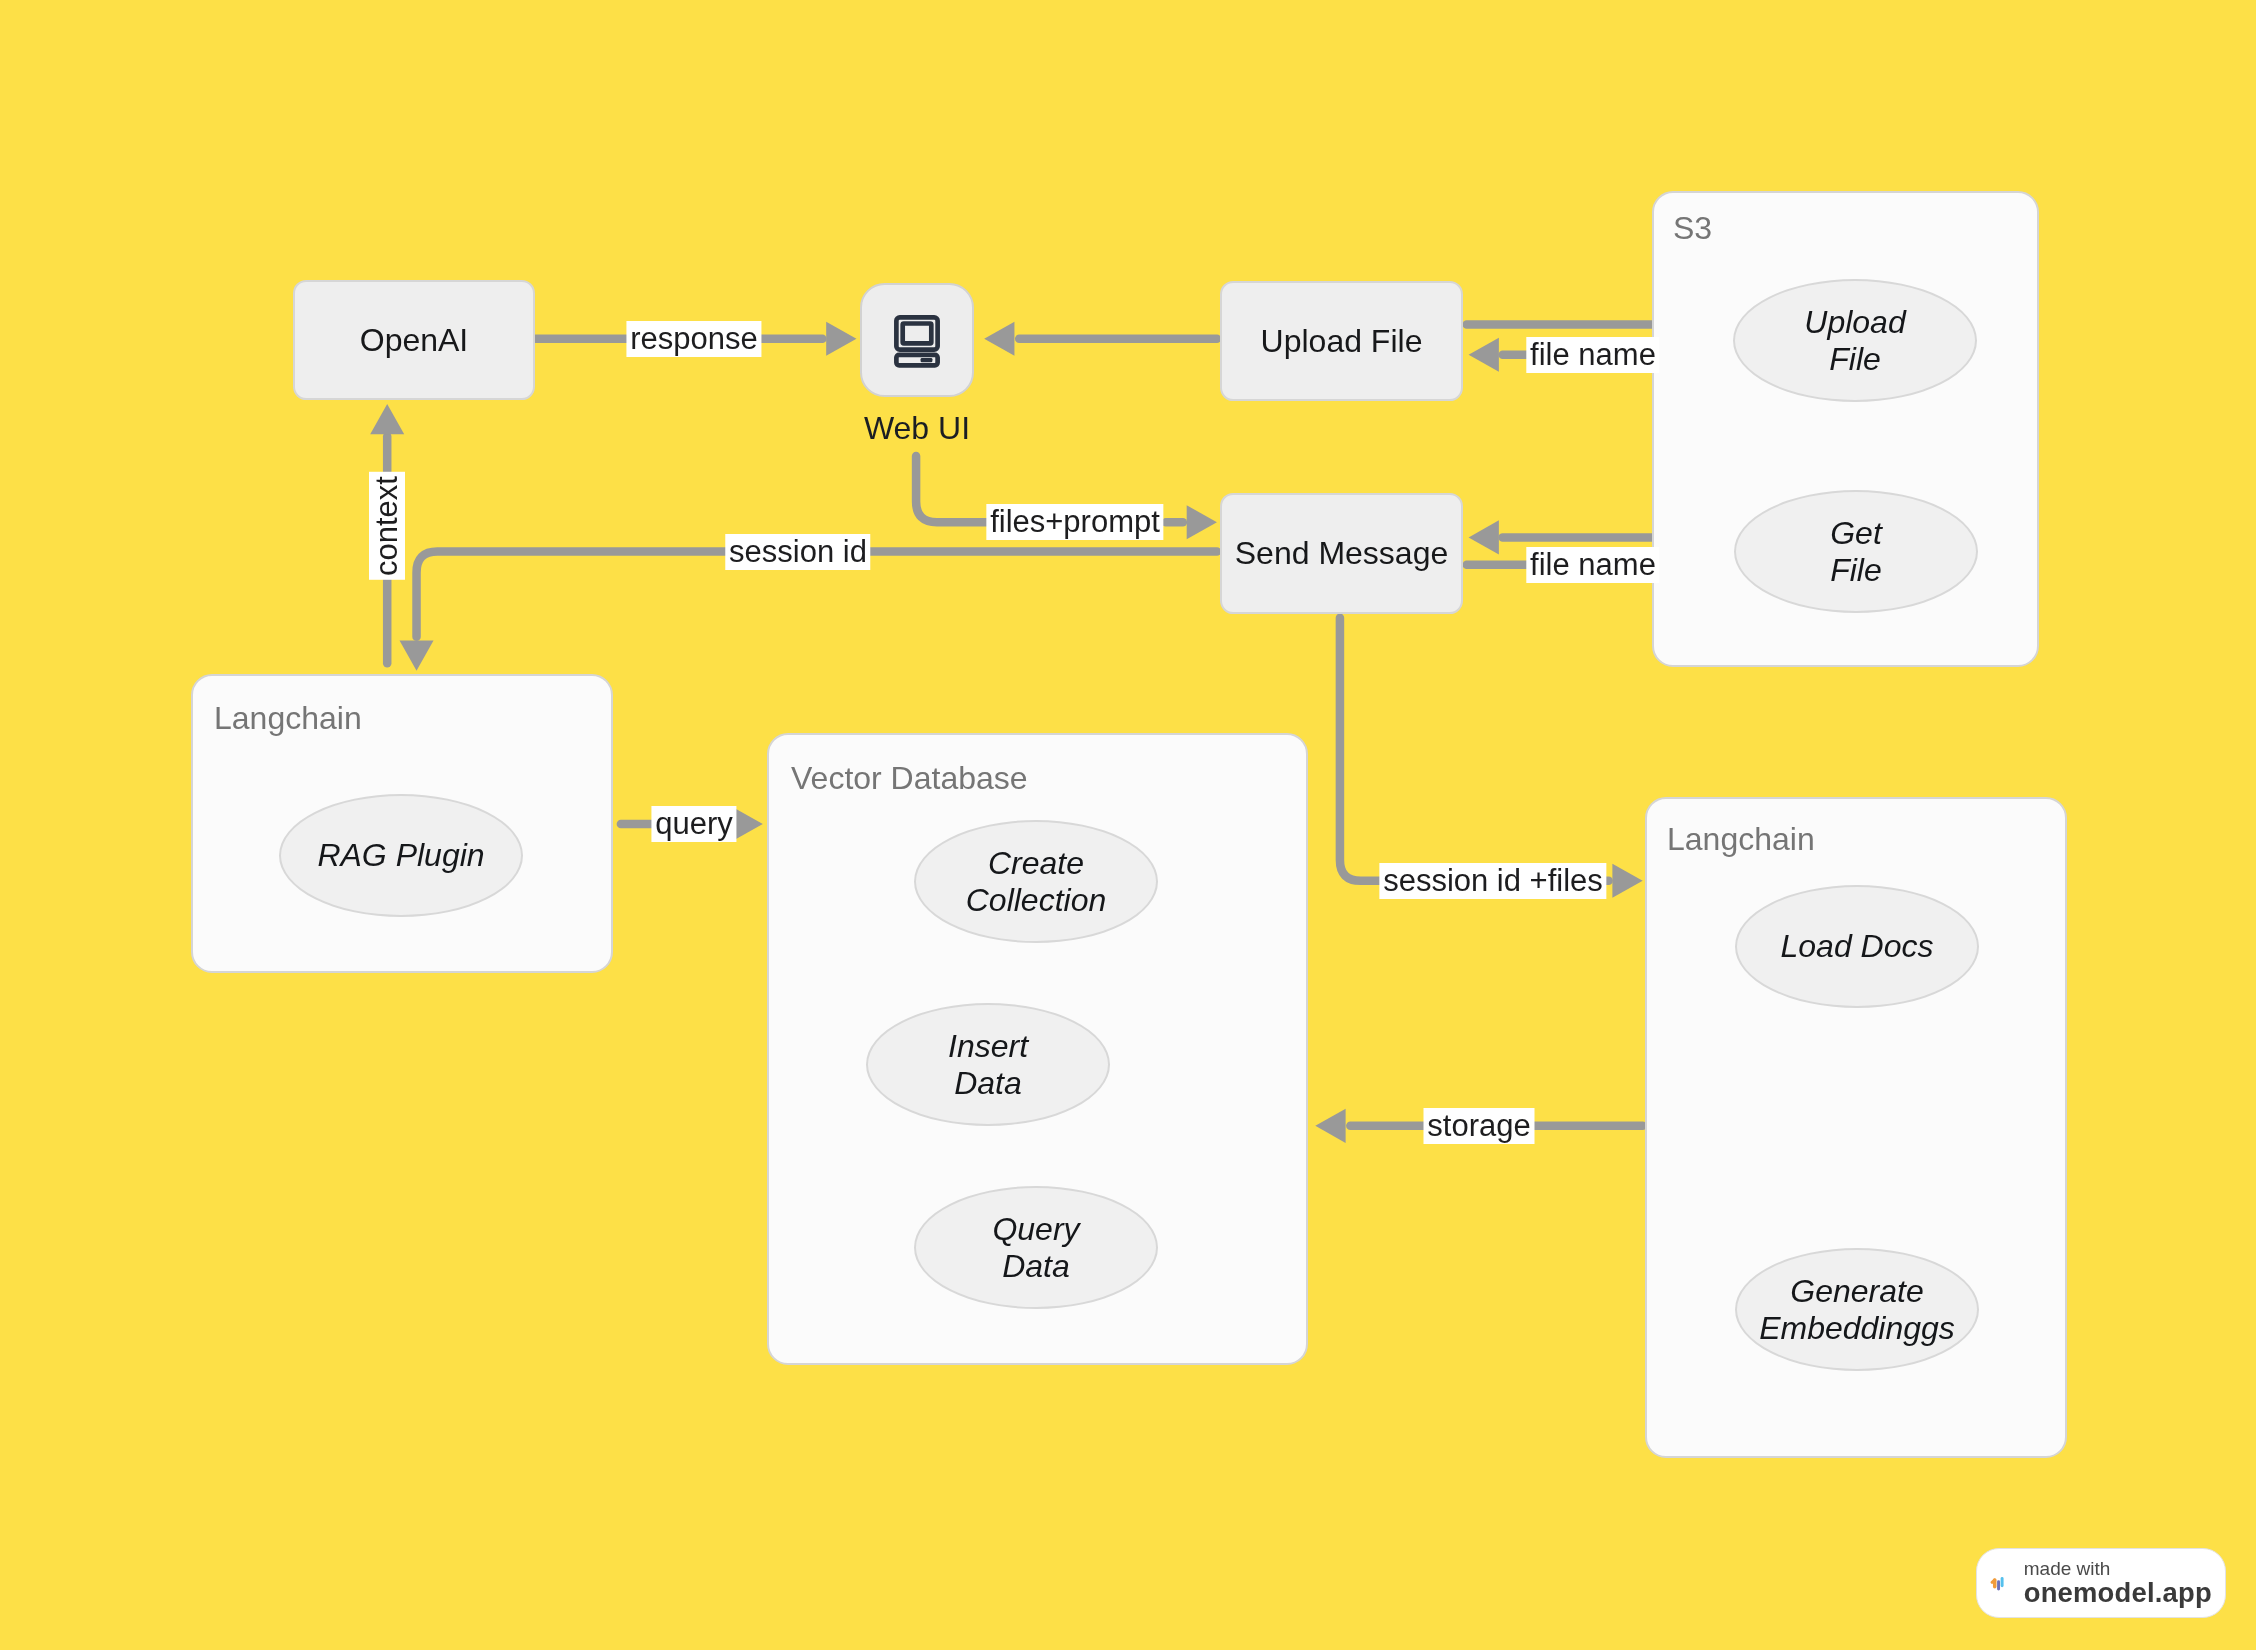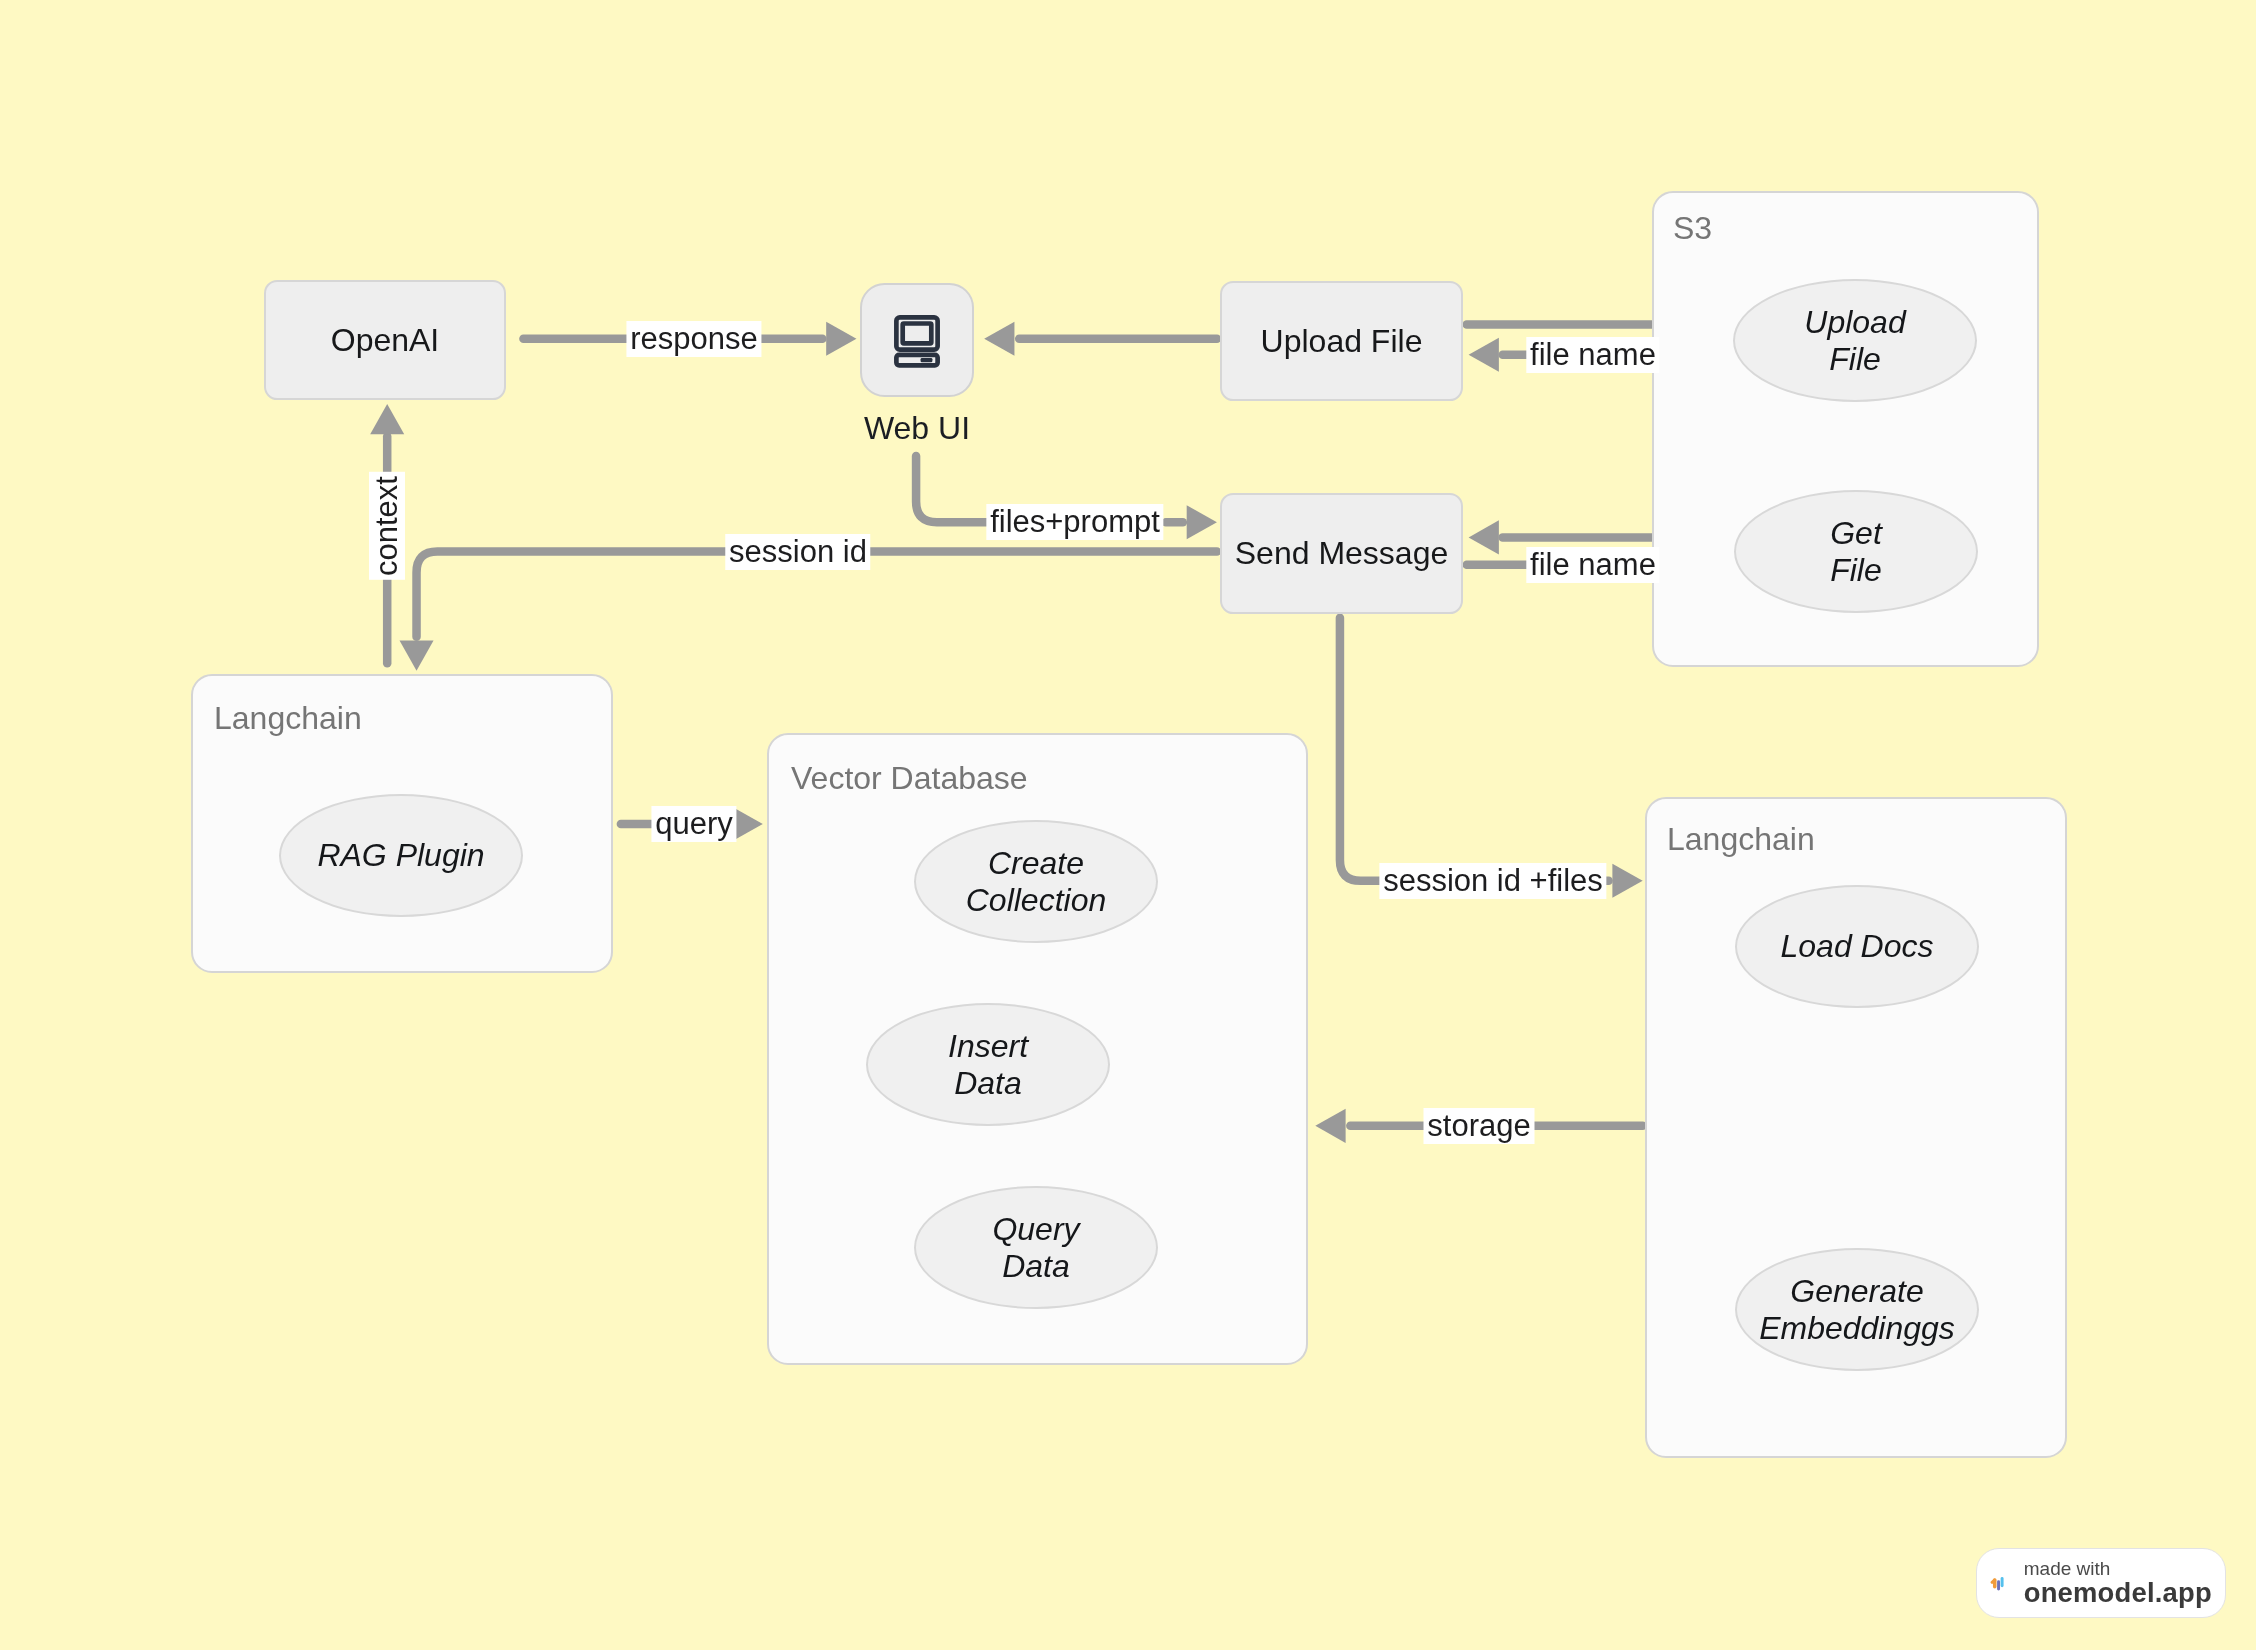--- a/index.html
+++ b/index.html
@@ -1,19 +1,19 @@
 <!DOCTYPE html>
 <html style="font-size:15px"><head>
 <meta charset="utf-8">
 <style>
   html,body{margin:0;padding:0;background:#ffffff;}
   #canvas{
     position:relative;
     width:2256px;height:1650px;
-    background:#fef9c3;
+    background:#fde047;
     font-family:"Liberation Sans","DejaVu Sans",sans-serif;
     overflow:hidden;
   }
   
   .group{
     position:absolute;
     background:#fbfbfb;
     border:2.8px solid #d5d5d5;
     border-radius:21px;
     box-sizing:border-box;
@@ -156,21 +156,21 @@
 
   <div class="group" style="left:191px;top:674px;width:422px;height:299px;"></div>
   <div class="group-label" style="left:214px;top:700px;">Langchain</div>
 
   <div class="group" style="left:767px;top:733px;width:541px;height:632px;"></div>
   <div class="group-label" style="left:791px;top:760px;">Vector Database</div>
 
   <div class="group" style="left:1645px;top:797px;width:422px;height:661px;"></div>
   <div class="group-label" style="left:1667px;top:821px;">Langchain</div>
 
-  <div class="node" style="left:264px;top:280px;width:242px;height:120px;">OpenAI</div>
+  <div class="node" style="left:293px;top:280px;width:242px;height:120px;">OpenAI</div>
 
   <div class="node" style="left:1220px;top:281px;width:243px;height:120px;">Upload File</div>
 
   <div class="node" style="left:1220px;top:493px;width:243px;height:121px;">Send Message</div>
 
   <div class="icon-tile" style="left:860px;top:283px;width:114px;height:114px;">
     <svg width="66" height="66" viewBox="0 0 48 48">
       <g stroke="#2a3240" stroke-width="3.4" fill="none">
         <rect x="9" y="7.5" width="30" height="23.5" rx="2.5"></rect>
         <rect x="13.6" y="12" width="20.8" height="14.4" rx="0.8"></rect>

